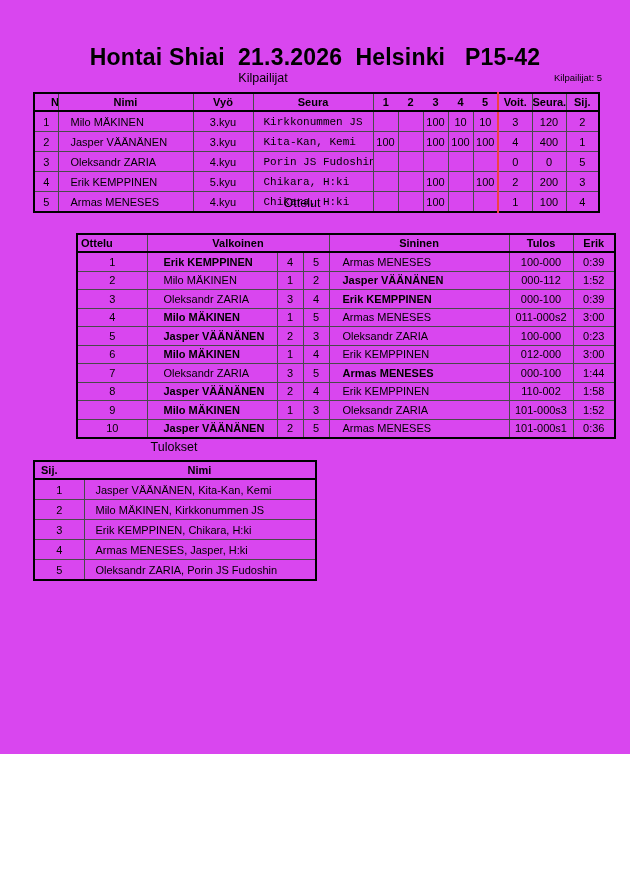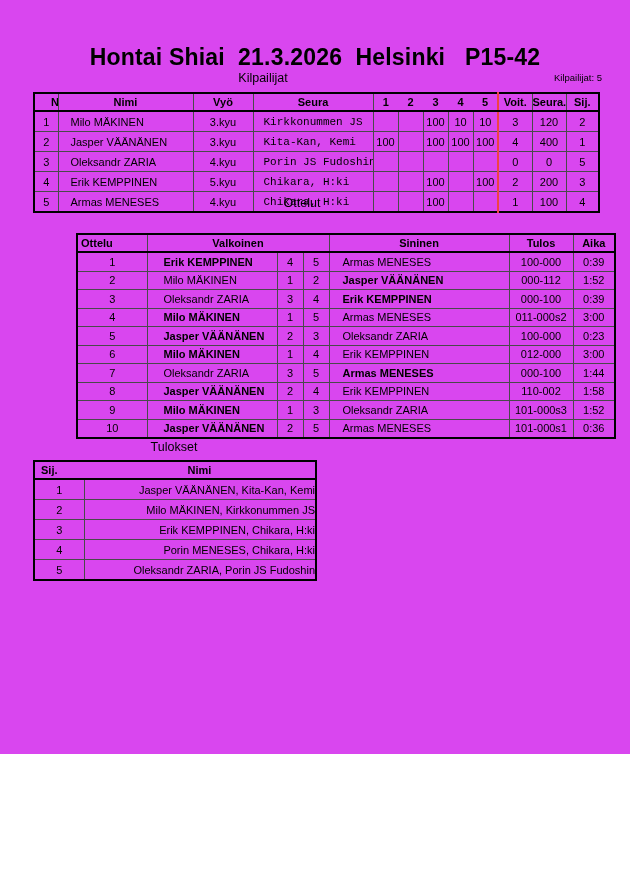--- a/index.html
+++ b/index.html
@@ -35,21 +35,21 @@
   .t1{left:33px;top:92px;width:565px;}
   .t1 tbody td{height:19px;}
   .t2{left:40px;top:233px;width:538px;margin-left:36px;}
   .t2 tbody td{height:17.5px;}
   .t3{left:33px;top:460px;width:282px;}
   .t3 tbody td{height:19px;}
   .pad2{padding-left:16px;}
   .pad3{padding-left:3px;}
   .pad6{padding-left:6px;}
   .pad10{padding-left:10px;font-family:Liberation Mono, monospace;}
-  .pad11{text-align:right;}
+  .pad11{padding-left:11px;}
   .pad12{padding-left:12px;}
   .pad13{padding-left:13px;}
   .pad16{padding-left:16px;}
   .hideL{border-left:hidden;}
   .thickL{border-left:2px solid #ef4444;}
   .win{font-weight:bold;}
 </style>
 </head>
 <body>
 
@@ -177,21 +177,21 @@
       <col style="width:180px">
         <col style="width:64px">
         <col style="width:42px">
     </colgroup>
     <thead>
       <tr>
         <th class="left pad3">Ottelu</th>
         <th colspan="3">Valkoinen</th>
         <th>Sininen</th>
         <th>Tulos</th>
-        <th>Aika</th>
+        <th>Erik</th>
       </tr>
     </thead>
     <tbody>
 
     <tr>
         <td>1</td>
         <td class="left pad16 win">Erik KEMPPINEN</td>
         <td>4</td>
         <td>5</td>
         <td class="left pad13">Armas MENESES</td>
@@ -304,21 +304,21 @@
         <tr>
         <td>2</td>
         <td class="left pad11">Milo MÄKINEN, Kirkkonummen JS</td>
       </tr>
         <tr>
         <td>3</td>
         <td class="left pad11">Erik KEMPPINEN, Chikara, H:ki</td>
       </tr>
         <tr>
         <td>4</td>
-        <td class="left pad11">Porin MENESES, Chikara, H:ki</td>
+        <td class="left pad11">Armas MENESES, Jasper, H:ki</td>
       </tr>
         <tr>
         <td>5</td>
         <td class="left pad11">Oleksandr ZARIA, Porin JS Fudoshin</td>
       </tr>
       </tbody>
   </table>
 
 </div>
 

